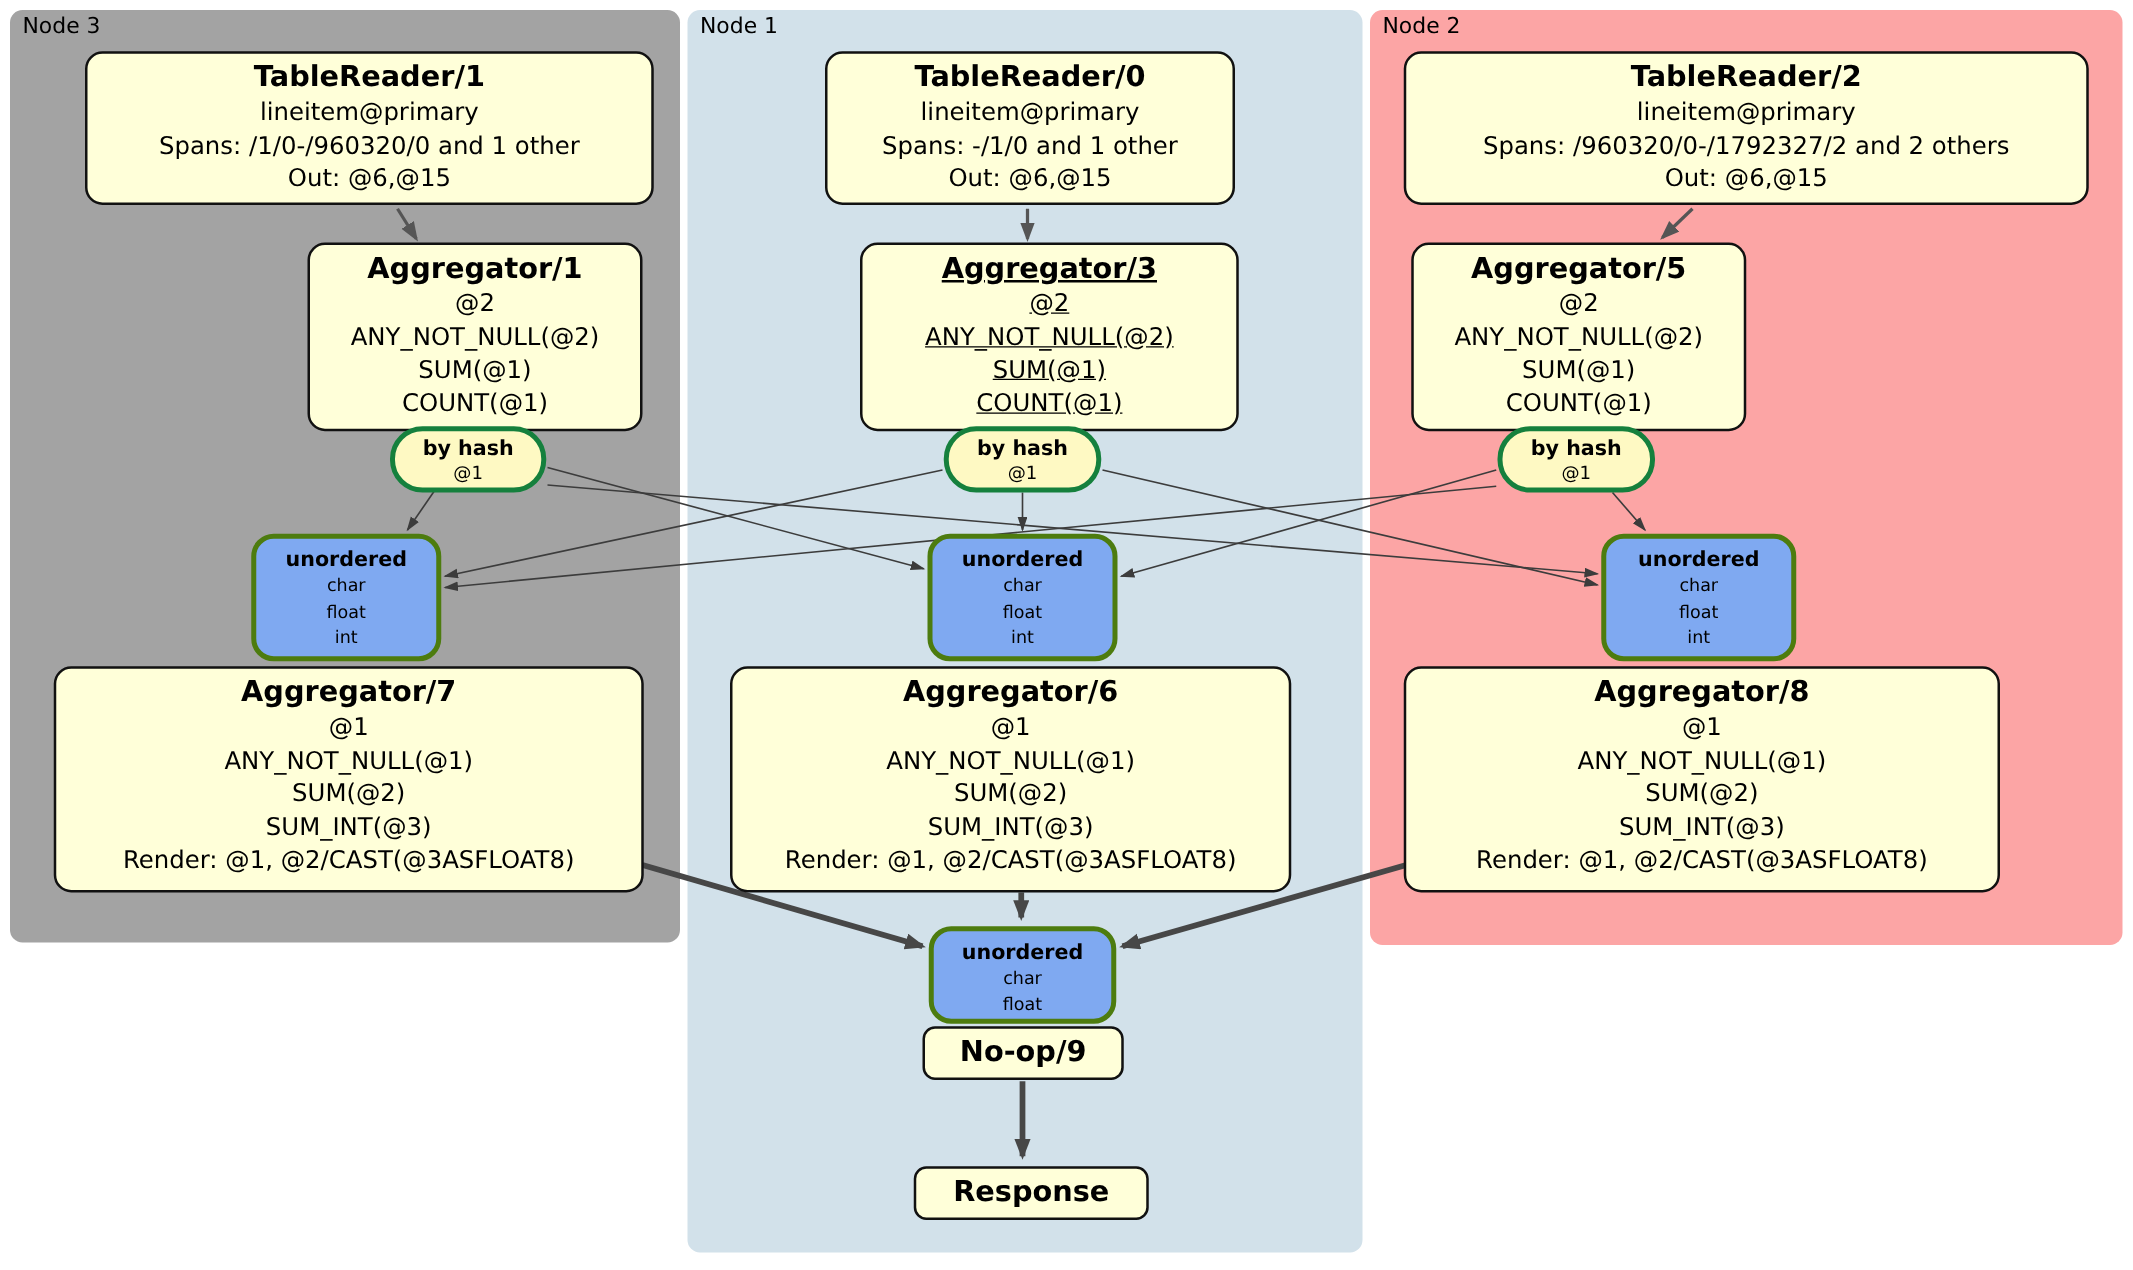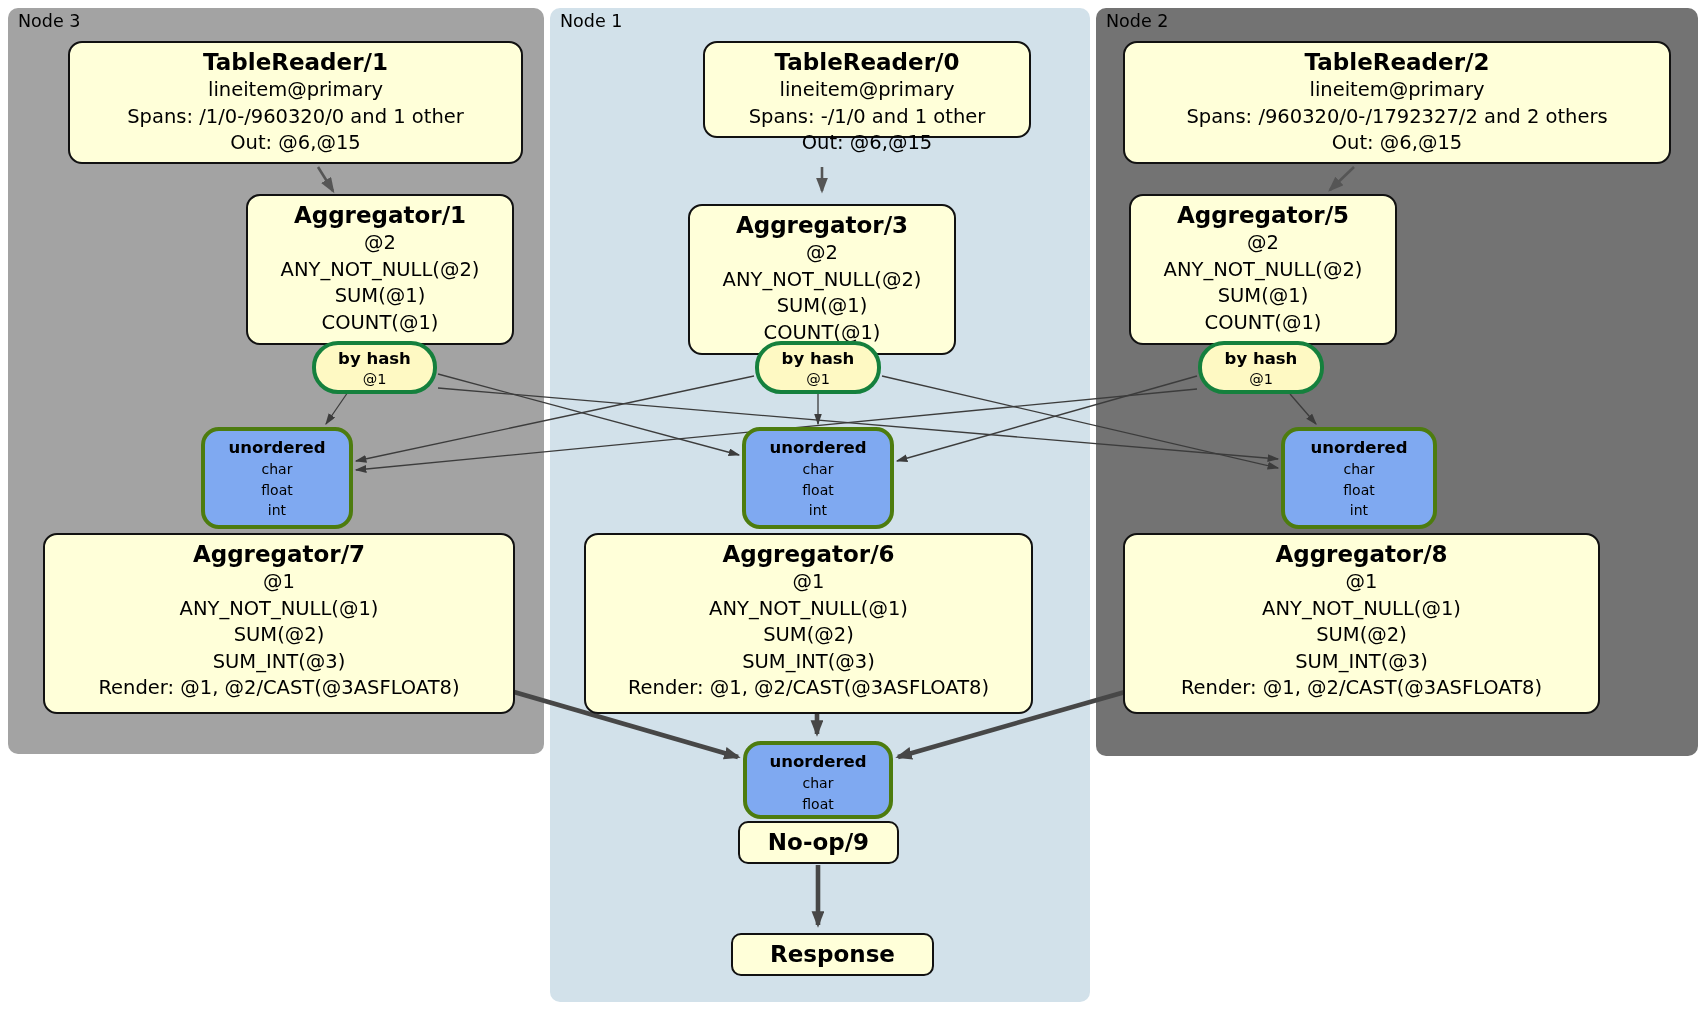--- a/index.html
+++ b/index.html
@@ -35,21 +35,21 @@
 <body>
 
 <div class="stage">
 
   <div class="panel" style="left:8px;top:8px;width:536px;height:746px;background:#a3a3a3;">
     <div class="panel-label">Node 3</div>
   </div>
   <div class="panel" style="left:550px;top:8px;width:540px;height:994px;background:#d2e1ea;">
     <div class="panel-label">Node 1</div>
   </div>
-  <div class="panel" style="left:1096px;top:8px;width:602px;height:748px;background:#737373;">
+  <div class="panel" style="left:1096px;top:8px;width:602px;height:748px;background:#fca5a5;">
     <div class="panel-label">Node 2</div>
   </div>
 
   <svg class="edges" width="1706" height="1016" viewBox="0 0 1706 1016">
     <defs>
       <marker id="ah-thin" markerWidth="10" markerHeight="8" refX="8" refY="3" orient="auto">
         <path d="M0,0 L9,3 L0,6 z" fill="#3c3c3c"></path>
       </marker>
       <marker id="ah-mid" markerWidth="7" markerHeight="6" refX="5" refY="2.25" orient="auto">
         <path d="M0,0 L6,2.25 L0,4.5 z" fill="#555"></path>
@@ -107,27 +107,27 @@
   </div>
   <div class="box" style="left:43px;top:533px;width:472px;height:181px;">
     <div class="bt">Aggregator/7</div>
     <div class="bl">@1</div>
     <div class="bl">ANY_NOT_NULL(@1)</div>
     <div class="bl">SUM(@2)</div>
     <div class="bl">SUM_INT(@3)</div>
     <div class="bl">Render: @1, @2/CAST(@3ASFLOAT8)</div>
   </div>
 
-  <div class="box" style="left:660px;top:41px;width:328px;height:97px;margin-left:43px;">
+  <div class="box" style="left:660px;top:41px;width:328px;height:123px;">
     <div class="bt">TableReader/0</div>
     <div class="bl">lineitem@primary</div>
     <div class="bl">Spans: -/1/0 and 1 other</div>
     <div class="bl">Out: @6,@15</div>
   </div>
-  <div class="box" style="left:688px;top:204px;width:268px;height:151px;">
+  <div class="box" style="left:688px;top:194px;width:303px;height:151px;text-decoration:underline;">
     <div class="bt">Aggregator/3</div>
     <div class="bl">@2</div>
     <div class="bl">ANY_NOT_NULL(@2)</div>
     <div class="bl">SUM(@1)</div>
     <div class="bl">COUNT(@1)</div>
   </div>
   <div class="router" style="left:755px;top:341px;width:126px;height:53px;">
     <div class="rt">by hash</div>
     <div class="rl">@1</div>
   </div>
@@ -179,17 +179,17 @@
   </div>
 
   <div class="sync" style="left:743px;top:741px;width:150px;height:78px;">
     <div class="st">unordered</div>
     <div class="sl">char</div>
     <div class="sl">float</div>
   </div>
   <div class="box terminal" style="left:738px;top:821px;width:161px;height:43px;border-radius:10px;">
     <div class="bt">No-op/9</div>
   </div>
-  <div class="box terminal" style="left:731px;top:933px;width:203px;height:43px;border-radius:10px;">
+  <div class="box terminal" style="left:731px;top:933px;width:188px;height:43px;border-radius:10px;">
     <div class="bt">Response</div>
   </div>
 
 </div>
 
 </body></html>

